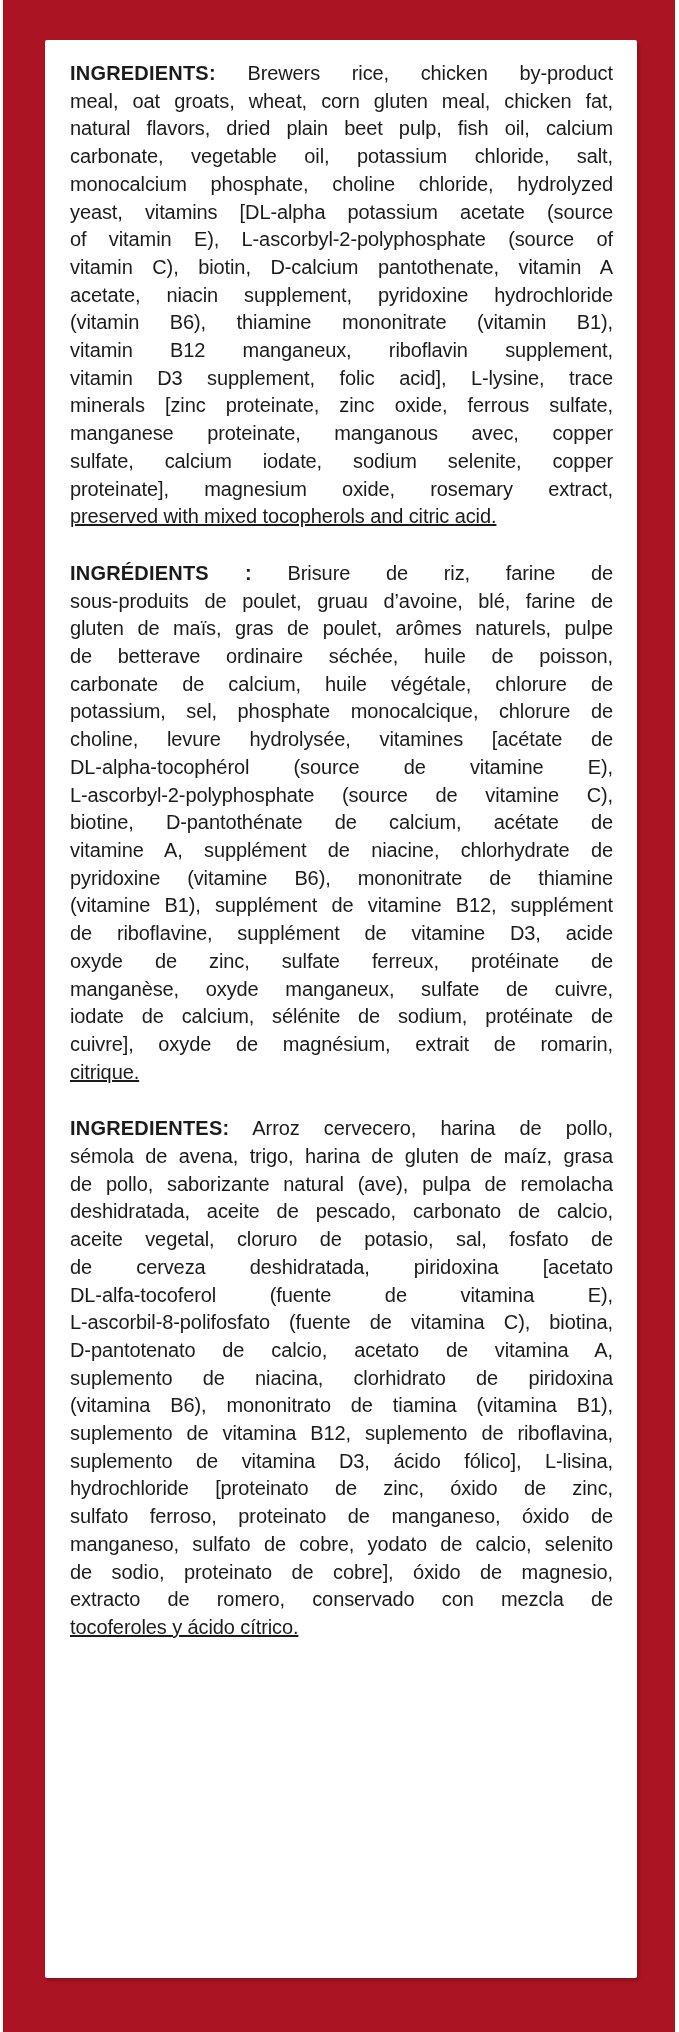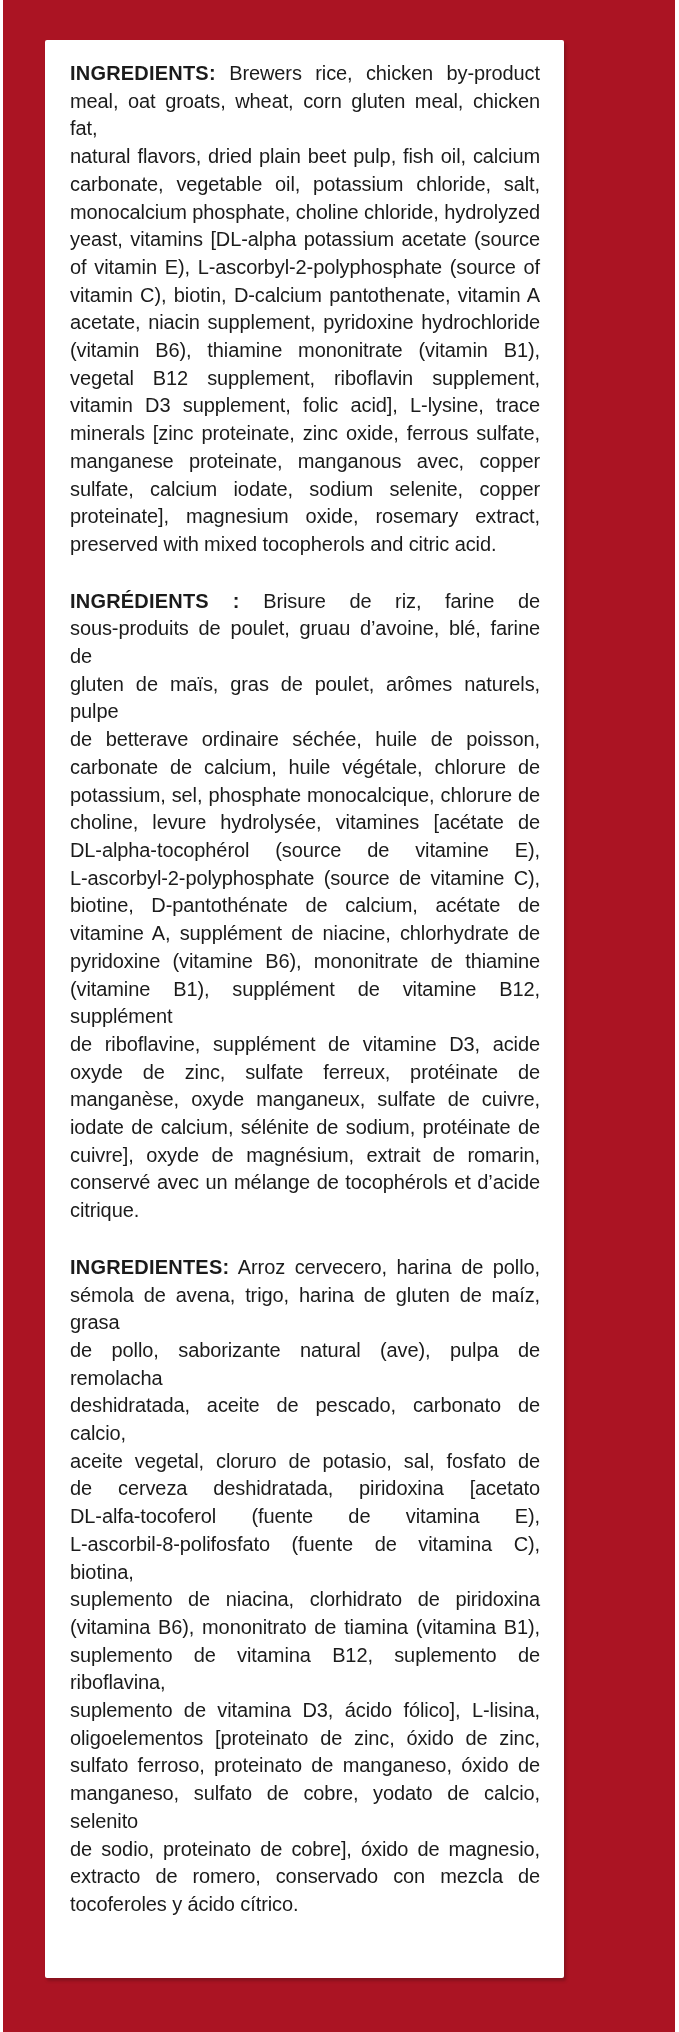--- a/index.html
+++ b/index.html
@@ -12,41 +12,41 @@
     -webkit-font-smoothing: antialiased;
   }
   .red-frame {
     position: absolute;
     top: 0; bottom: 0; left: 3px; right: 4px;
     background: var(--frame-red, #AB1423);
   }
   .panel {
     position: absolute;
     left: 45px; top: 40px;
-    width: 519px; height: 1938px;
+    width: 592px; height: 1938px;
     background: var(--panel, #ffffff);
     border-radius: 2px;
     box-shadow: 2px 3px 3px rgba(70, 15, 20, 0.35);
     box-sizing: border-box;
   }
   .panel-content {
     padding: 20px 24px 0 25px;
     color: var(--text, #1b1b1b);
     font-size: 20px;
     line-height: 27.7px;
     letter-spacing: -0.1px;
   }
   .para { margin: 0 0 29px 0; }
   .para:last-child { margin-bottom: 17px; }
   .line {
     text-align: justify;
     text-align-last: justify;
     white-space: normal;
   }
-  .line.last { text-align-last: left; }
+  .line.last { text-align-last: left; text-decoration: underline; }
   .line strong {
     font-weight: bold;
     letter-spacing: 0.2px;
   }
 </style>
 </head>
 <body>
 
 <div class="red-frame"></div>
 
@@ -57,21 +57,21 @@
         <div class="line"><strong>INGREDIENTS:</strong> <span>Brewers rice, chicken by-product</span></div>
         <div class="line">meal, oat groats, wheat, corn gluten meal, chicken fat,</div>
         <div class="line">natural flavors, dried plain beet pulp, fish oil, calcium</div>
         <div class="line">carbonate, vegetable oil, potassium chloride, salt,</div>
         <div class="line">monocalcium phosphate, choline chloride, hydrolyzed</div>
         <div class="line">yeast, vitamins [DL-alpha potassium acetate (source</div>
         <div class="line">of vitamin E), L-ascorbyl-2-polyphosphate (source of</div>
         <div class="line">vitamin C), biotin, D-calcium pantothenate, vitamin A</div>
         <div class="line">acetate, niacin supplement, pyridoxine hydrochloride</div>
         <div class="line">(vitamin B6), thiamine mononitrate (vitamin B1),</div>
-        <div class="line">vegetal B12 supplement, riboflavin supplement,</div>
+        <div class="line">vitamin B12 manganeux, riboflavin supplement,</div>
         <div class="line">vitamin D3 supplement, folic acid], L-lysine, trace</div>
         <div class="line">minerals [zinc proteinate, zinc oxide, ferrous sulfate,</div>
         <div class="line">manganese proteinate, manganous avec, copper</div>
         <div class="line">sulfate, calcium iodate, sodium selenite, copper</div>
         <div class="line">proteinate], magnesium oxide, rosemary extract,</div>
         <div class="line last">preserved with mixed tocopherols and citric acid.</div>
       </div>
       <div class="para">
         <div class="line"><strong>INGRÉDIENTS :</strong> <span>Brisure de riz, farine de</span></div>
         <div class="line">sous-produits de poulet, gruau d’avoine, blé, farine de</div>
@@ -84,37 +84,37 @@
         <div class="line">L-ascorbyl-2-polyphosphate (source de vitamine C),</div>
         <div class="line">biotine, D-pantothénate de calcium, acétate de</div>
         <div class="line">vitamine A, supplément de niacine, chlorhydrate de</div>
         <div class="line">pyridoxine (vitamine B6), mononitrate de thiamine</div>
         <div class="line">(vitamine B1), supplément de vitamine B12, supplément</div>
         <div class="line">de riboflavine, supplément de vitamine D3, acide</div>
         <div class="line">oxyde de zinc, sulfate ferreux, protéinate de</div>
         <div class="line">manganèse, oxyde manganeux, sulfate de cuivre,</div>
         <div class="line">iodate de calcium, sélénite de sodium, protéinate de</div>
         <div class="line">cuivre], oxyde de magnésium, extrait de romarin,</div>
-        <div class="line">conservé avec un mélange de tocophérols et d’acide</div>
         <div class="line last">citrique.</div>
       </div>
       <div class="para">
         <div class="line"><strong>INGREDIENTES:</strong> <span>Arroz cervecero, harina de pollo,</span></div>
         <div class="line">sémola de avena, trigo, harina de gluten de maíz, grasa</div>
         <div class="line">de pollo, saborizante natural (ave), pulpa de remolacha</div>
         <div class="line">deshidratada, aceite de pescado, carbonato de calcio,</div>
         <div class="line">aceite vegetal, cloruro de potasio, sal, fosfato de</div>
         <div class="line">de cerveza deshidratada, piridoxina [acetato</div>
         <div class="line">DL-alfa-tocoferol (fuente de vitamina E),</div>
         <div class="line">L-ascorbil-8-polifosfato (fuente de vitamina C), biotina,</div>
+        <div class="line">D-pantotenato de calcio, acetato de vitamina A,</div>
         <div class="line">suplemento de niacina, clorhidrato de piridoxina</div>
         <div class="line">(vitamina B6), mononitrato de tiamina (vitamina B1),</div>
         <div class="line">suplemento de vitamina B12, suplemento de riboflavina,</div>
         <div class="line">suplemento de vitamina D3, ácido fólico], L-lisina,</div>
-        <div class="line">oligoelementos [proteinato de zinc, óxido de zinc,</div>
+        <div class="line">hydrochloride [proteinato de zinc, óxido de zinc,</div>
         <div class="line">sulfato ferroso, proteinato de manganeso, óxido de</div>
         <div class="line">manganeso, sulfato de cobre, yodato de calcio, selenito</div>
         <div class="line">de sodio, proteinato de cobre], óxido de magnesio,</div>
         <div class="line">extracto de romero, conservado con mezcla de</div>
         <div class="line last">tocoferoles y ácido cítrico.</div>
       </div>
     </div>
 </div>
 
 </body></html>

